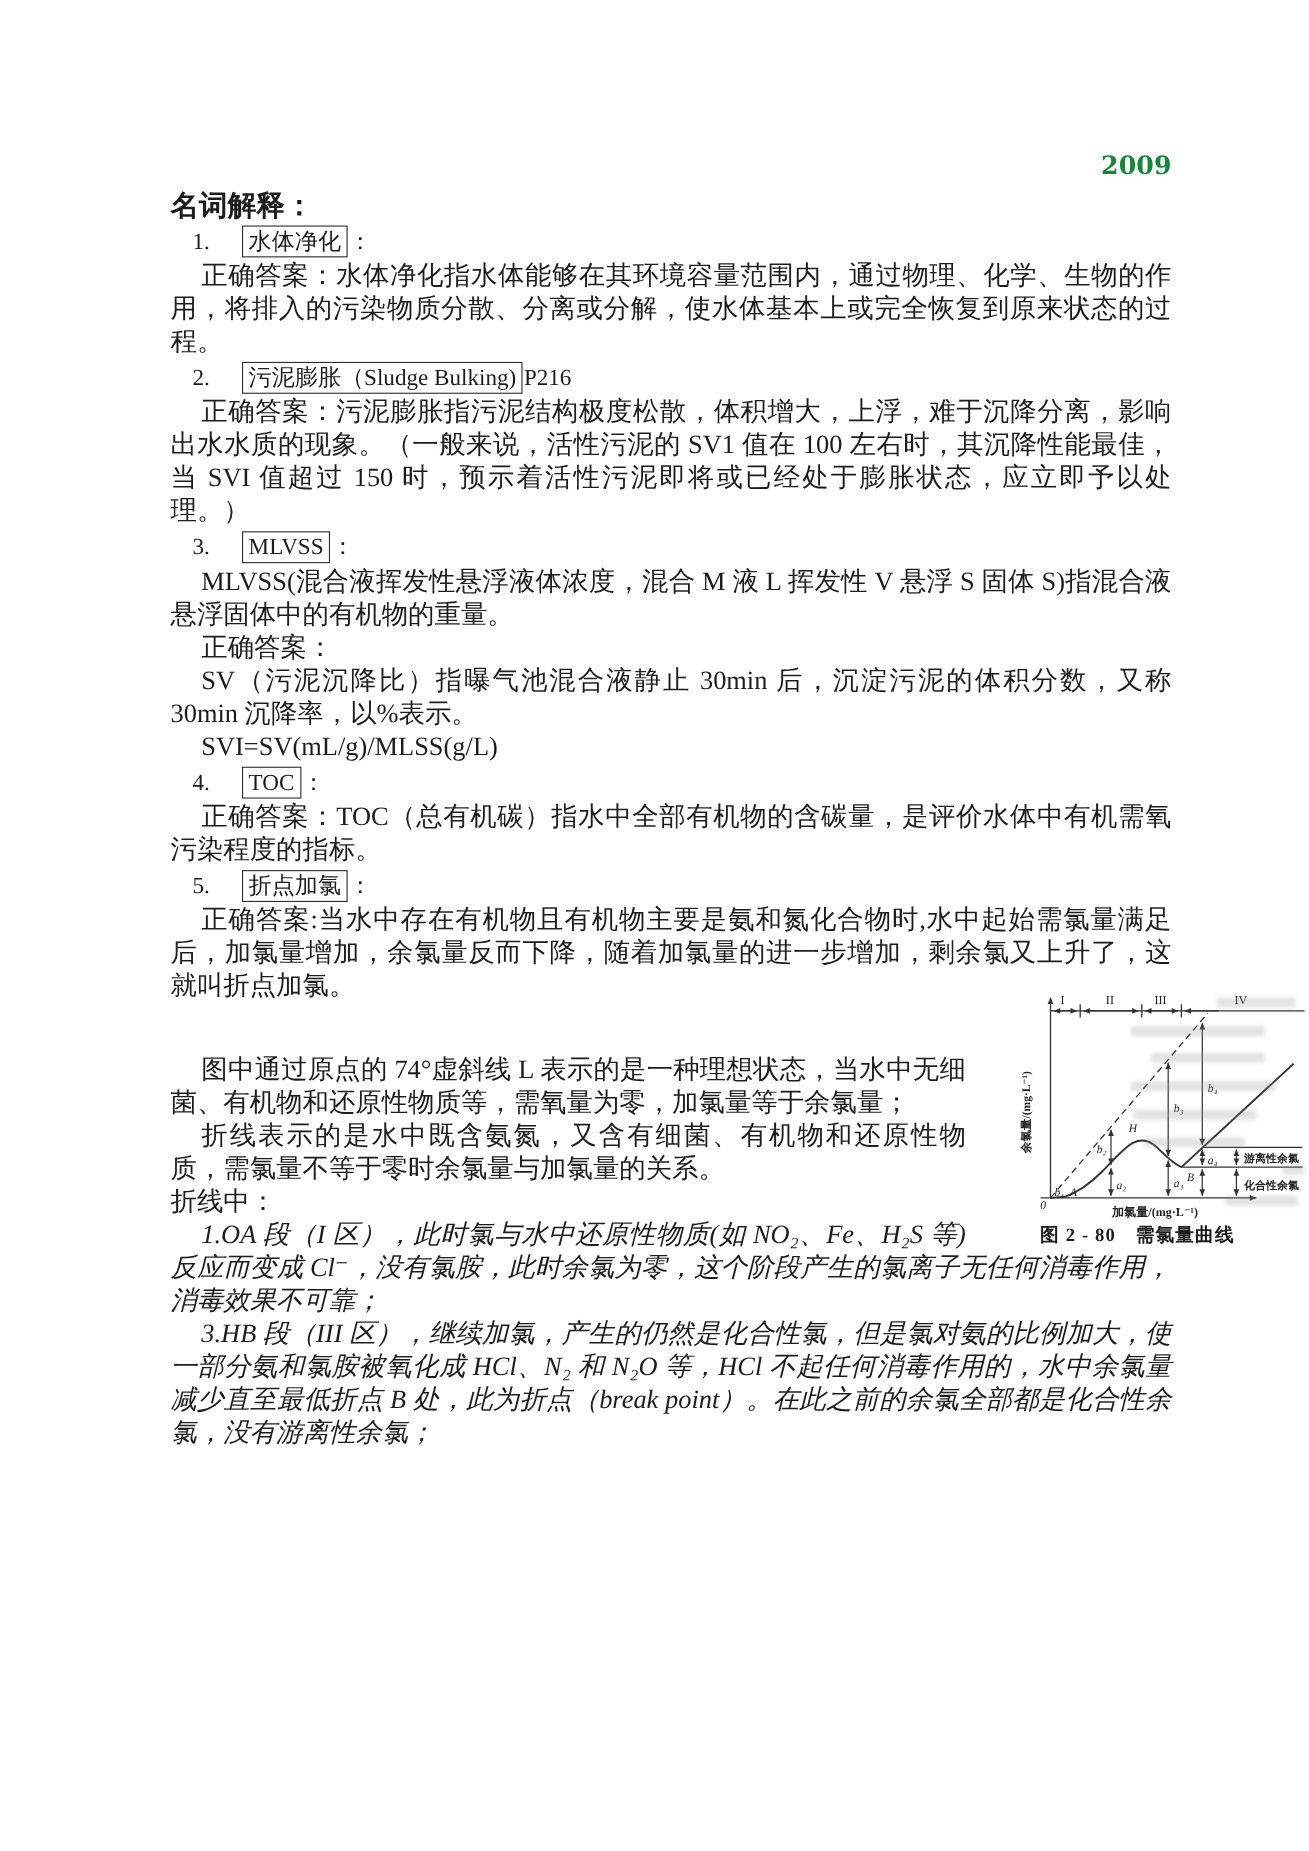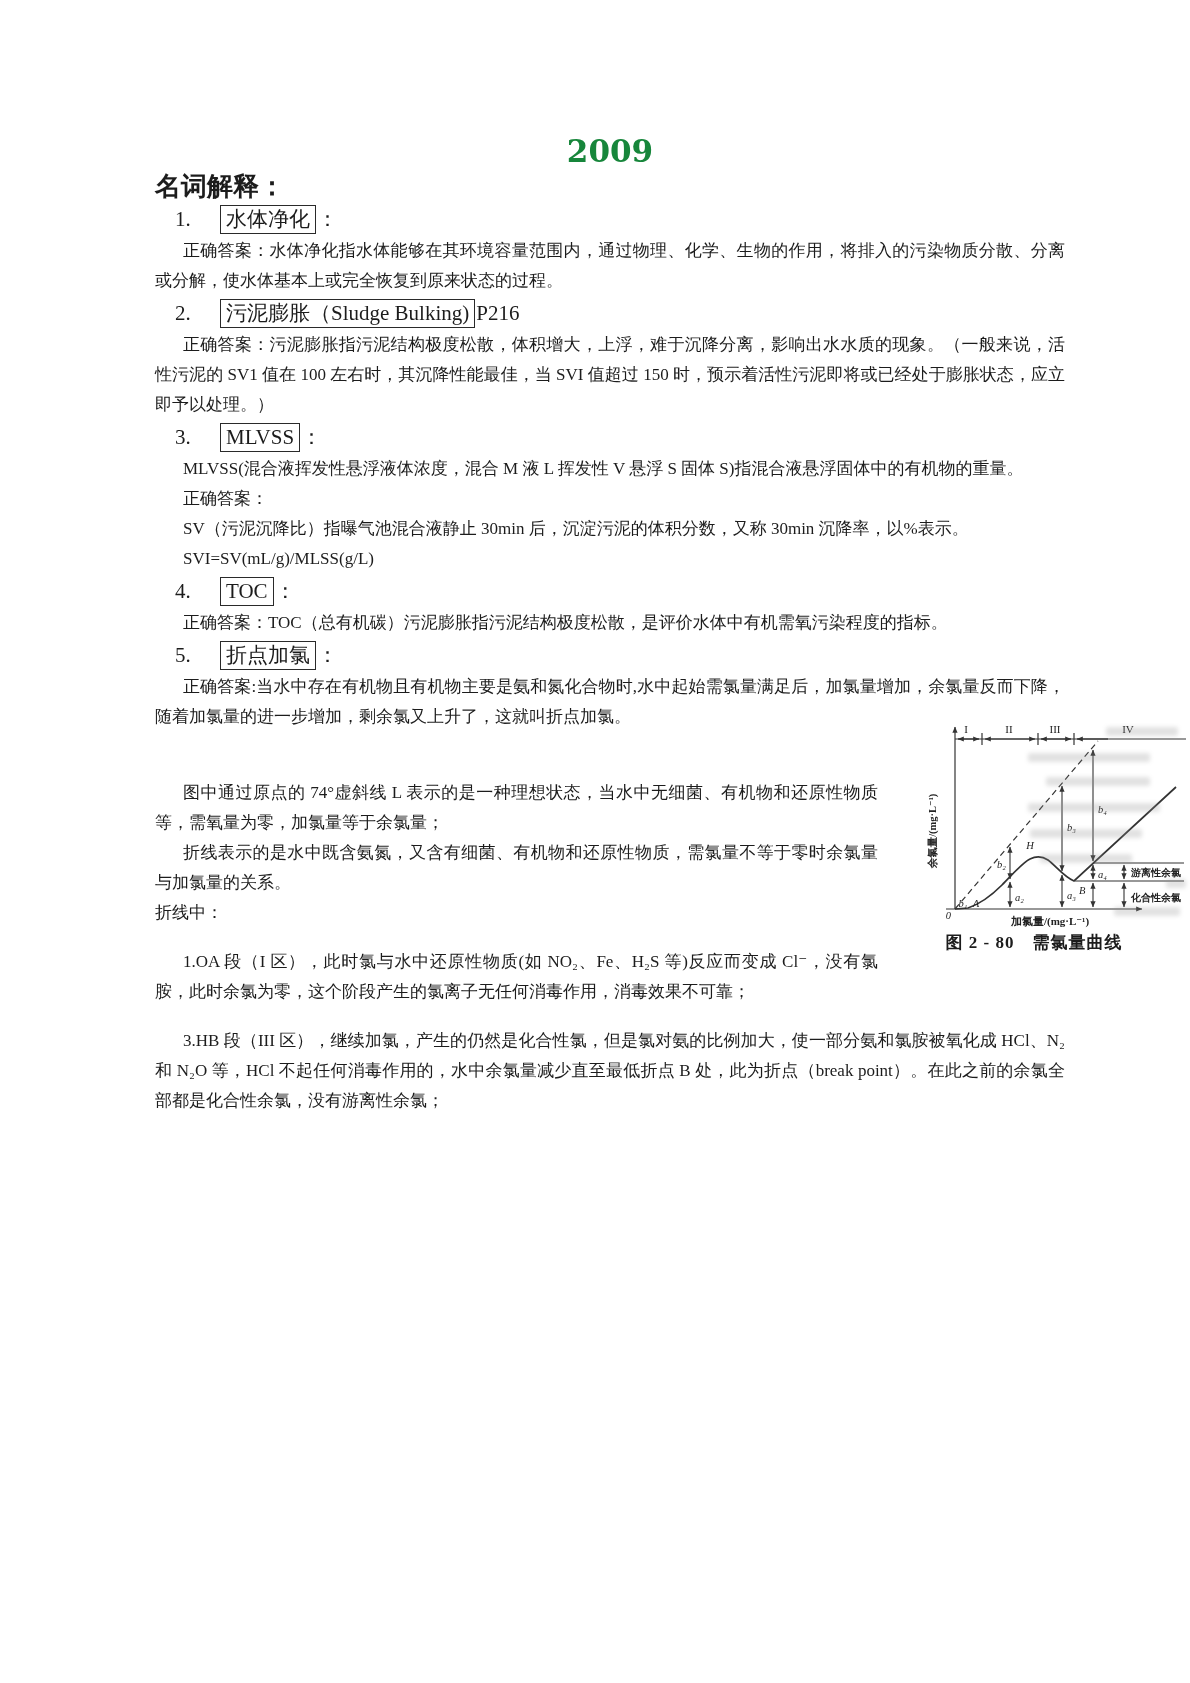--- a/index.html
+++ b/index.html
@@ -1,29 +1,29 @@
 <!DOCTYPE html>
 <html><head>
 <meta charset="utf-8">
 <style>
   html,body{margin:0;padding:0;background:#ffffff;}
   .page{position:relative;width:1190px;height:1683px;background:#ffffff;overflow:hidden;
         font-family:"Liberation Serif","DejaVu Serif",serif;color:#1c1c1c;}
   .content{position:absolute;left:155px;top:138px;width:910px;}
-  .doc-title{margin:0 0 8px 0;text-align:center;font-size:31px;line-height:26px;font-weight:bold;
+  .doc-title{margin:0 0 8px 0;text-align:right;font-size:23px;line-height:26px;font-weight:bold;
              color:#17863b;font-family:"DejaVu Serif","Liberation Serif",serif;}
   .heading{font-size:26px;font-weight:bold;line-height:30px;}
   .item-row{display:flex;align-items:center;height:34px;margin-left:20px;font-size:21px;}
   .item-num{width:45px;flex:0 0 45px;}
   .term-box{border:1.5px solid #2a2a2a;padding:0 5px;line-height:27px;white-space:nowrap;}
   .suffix{padding-left:1px;}
-  .para{margin:0;font-size:17px;line-height:30px;text-align:justify;text-indent:28px;}
+  .para{margin:0;font-size:24px;line-height:30px;text-align:justify;text-indent:28px;}
   .noindent{text-indent:0;}
   .gap-top{margin-top:46px;}
-  .pt{margin-top:19px;}
+  .pt{margin-top:0;font-style:italic;}
   
   .figure-float{float:right;width:312px;height:245px;margin-right:-125px;margin-top:-21px;
                 position:relative;}
   .fig-caption{position:absolute;left:0;bottom:2px;width:100%;text-align:center;
                font-size:17px;font-weight:bold;letter-spacing:1px;}
   svg text{font-family:"Liberation Serif","DejaVu Serif",serif;fill:#222;}
   .lbl{font-style:italic;font-size:10.5px;}
   .axis-lbl{font-size:10.5px;font-weight:bold;}
   .zone-lbl{font-size:11px;}
   .side-lbl{font-size:10px;font-weight:bold;}
@@ -69,21 +69,21 @@
     <p class="para">MLVSS(混合液挥发性悬浮液体浓度，混合 M 液 L 挥发性 V 悬浮 S 固体 S)指混合液悬浮固体中的有机物的重量。</p>
     <p class="para">正确答案：</p>
     <p class="para">SV（污泥沉降比）指曝气池混合液静止 30min 后，沉淀污泥的体积分数，又称 30min 沉降率，以%表示。</p>
     <p class="para">SVI=SV(mL/g)/MLSS(g/L)</p>
 
     <div class="item-row">
       <span class="item-num">4.</span>
       <span class="term-box">TOC</span>
       <span class="suffix">：</span>
     </div>
-    <p class="para">正确答案：TOC（总有机碳）污泥膨胀指污泥结构极度松散，是评价水体中有机需氧污染程度的指标。</p>
+    <p class="para">正确答案：TOC（总有机碳）指水中全部有机物的含碳量，是评价水体中有机需氧污染程度的指标。</p>
 
     <div class="item-row">
       <span class="item-num">5.</span>
       <span class="term-box">折点加氯</span>
       <span class="suffix">：</span>
     </div>
     <p class="para">正确答案:当水中存在有机物且有机物主要是氨和氮化合物时,水中起始需氯量满足后，加氯量增加，余氯量反而下降，随着加氯量的进一步增加，剩余氯又上升了，这就叫折点加氯。</p>
 
     <div class="figure-float">
       <div class="bl bl1"></div>

